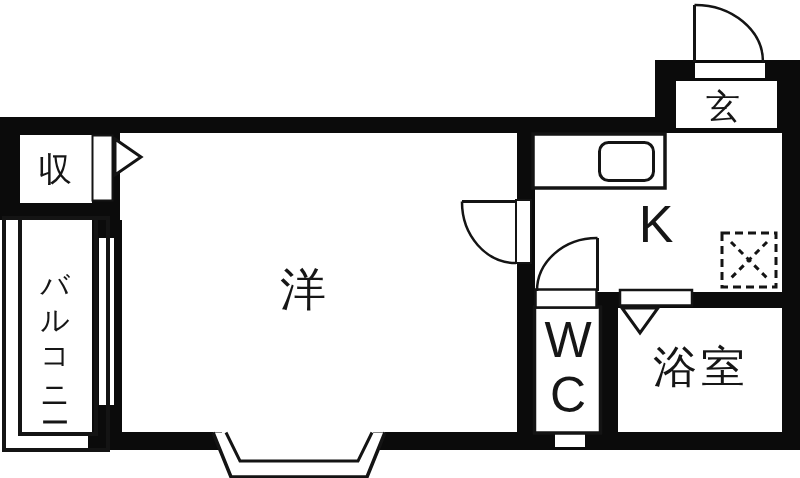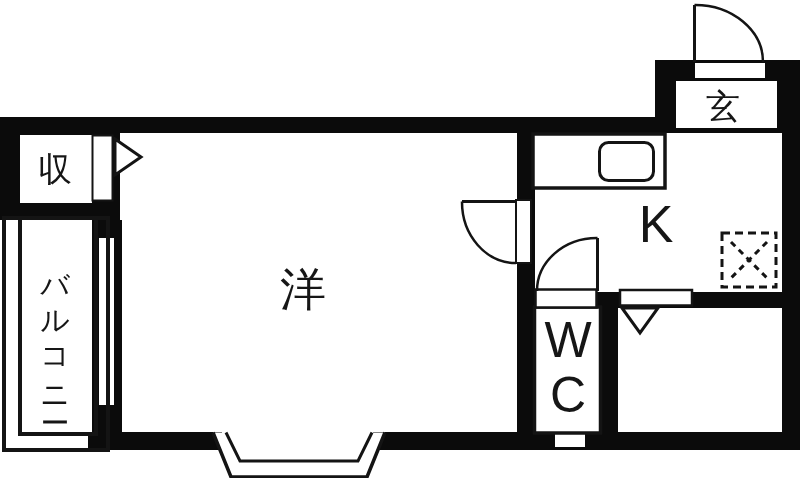--- a/index.html
+++ b/index.html
@@ -92,13 +92,14 @@
     <path d="M 622,308 L 640,333 L 658,308 Z" fill="#ffffff" stroke="#141414" stroke-width="3"></path>
   </svg>
 
   <div class="lbl lbl-closet" style="left:55px;  top:169px;">収</div>
   <div class="lbl lbl-balcony" style="left:55px;  top:333px;">バルコニー</div>
   <div class="lbl lbl-western" style="left:303px; top:289px;">洋</div>
   <div class="lbl lbl-kitchen" style="left:656px; top:224px;">K</div>
   <div class="lbl lbl-entrance" style="left:723px; top:106px;">玄</div>
   <div class="lbl lbl-toilet" style="left:568px; top:368px;">W
 C</div>
+  <div class="lbl lbl-bathroom" style="left:701px; top:367px;">浴室</div>
 </div>
 
 </body></html>

